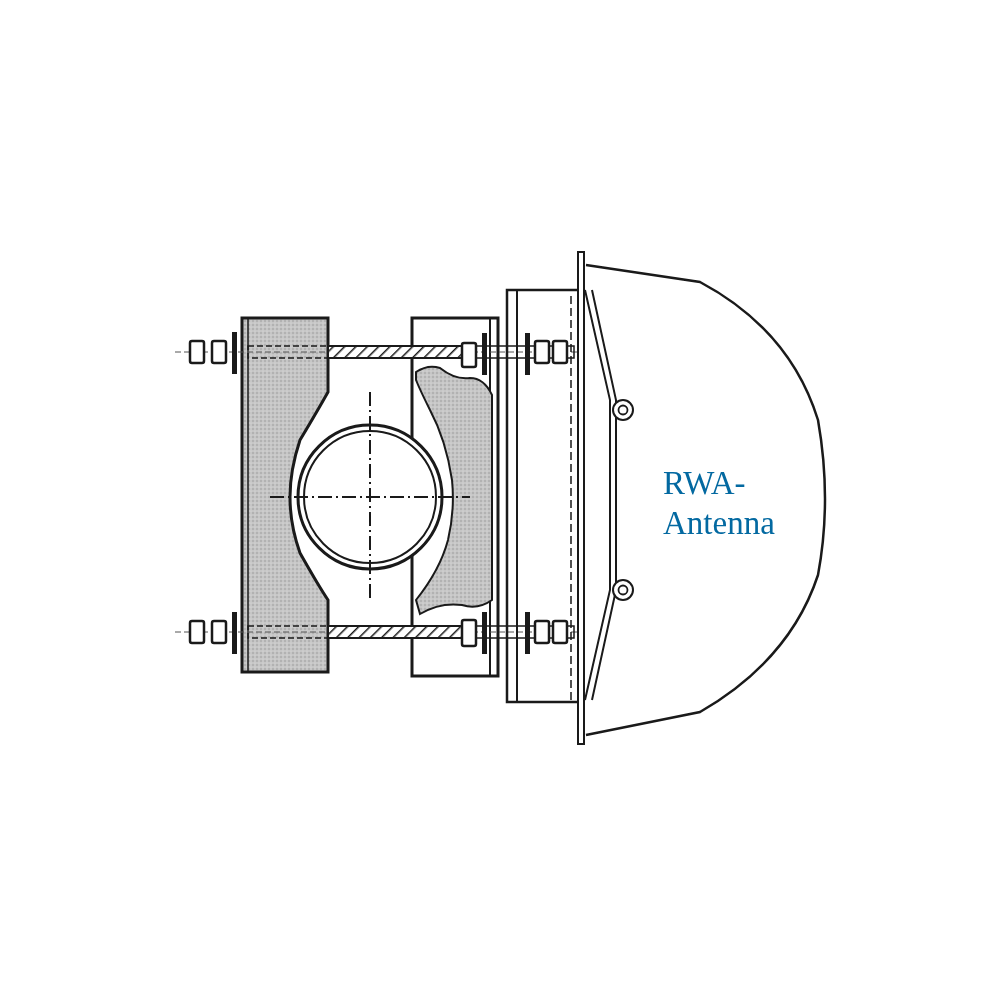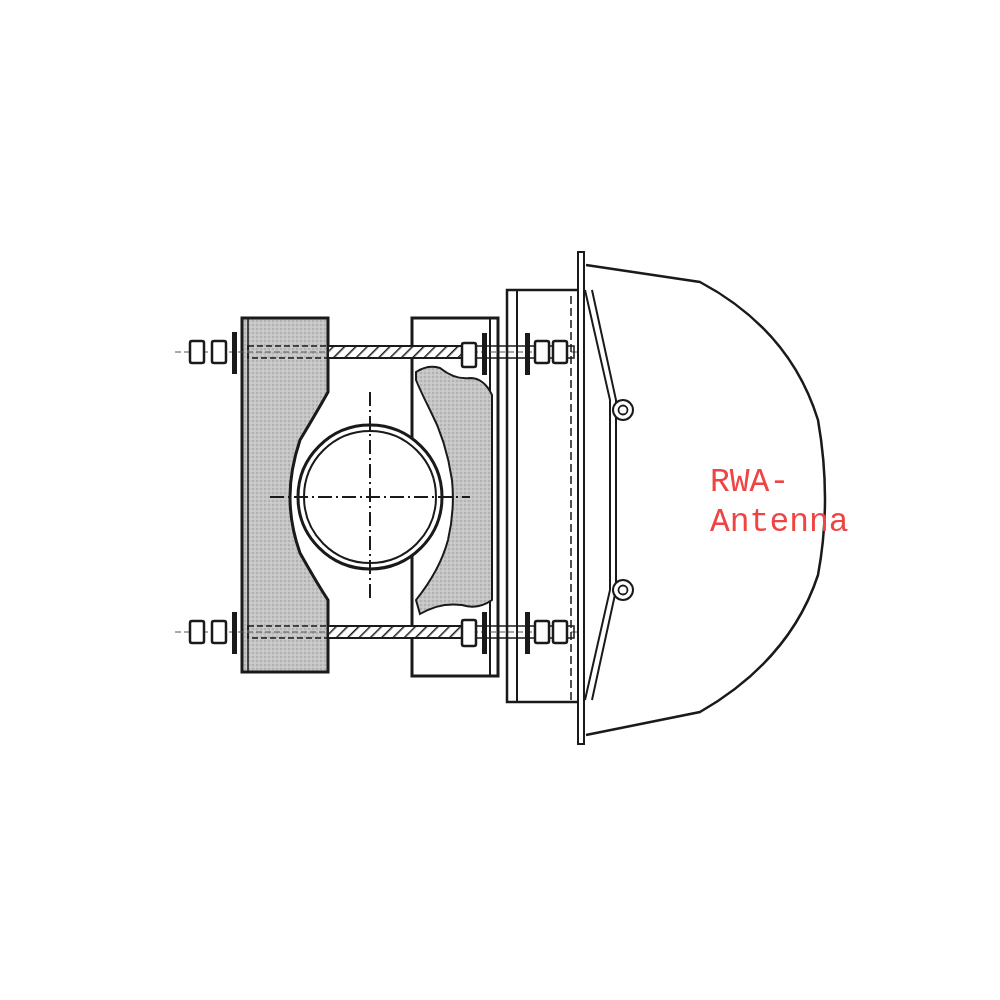--- a/index.html
+++ b/index.html
@@ -1,18 +1,18 @@
 <!DOCTYPE html>
 <html><head>
   <meta charset="utf-8">
   <style>
     html, body { margin: 0; padding: 0; background: #ffffff; }
     body { width: 1000px; height: 1000px; position: relative; overflow: hidden; font-family: "Liberation Sans", sans-serif; }
     #diagram { position: absolute; left: 0; top: 0; width: 1000px; height: 1000px; }
-    .label { position: absolute; font-family: Liberation Mono, monospace; font-size: 33px; color: #ef4444; line-height: 42px; margin-left: 47px; }
+    .label { position: absolute; font-family: Liberation Serif, serif; font-size: 33px; color: #0369a1; line-height: 42px; }
     #label-line1 { left: 663px; top: 462px; }
     #label-line2 { left: 663px; top: 502px; }
   </style>
 </head>
 <body>
 
 <svg id="diagram" viewBox="0 0 1000 1000" xmlns="http://www.w3.org/2000/svg">
   <defs>
     <pattern id="hatch" width="8" height="8" patternUnits="userSpaceOnUse" patternTransform="rotate(45)">
       <rect width="8" height="8" fill="#ffffff"></rect>

